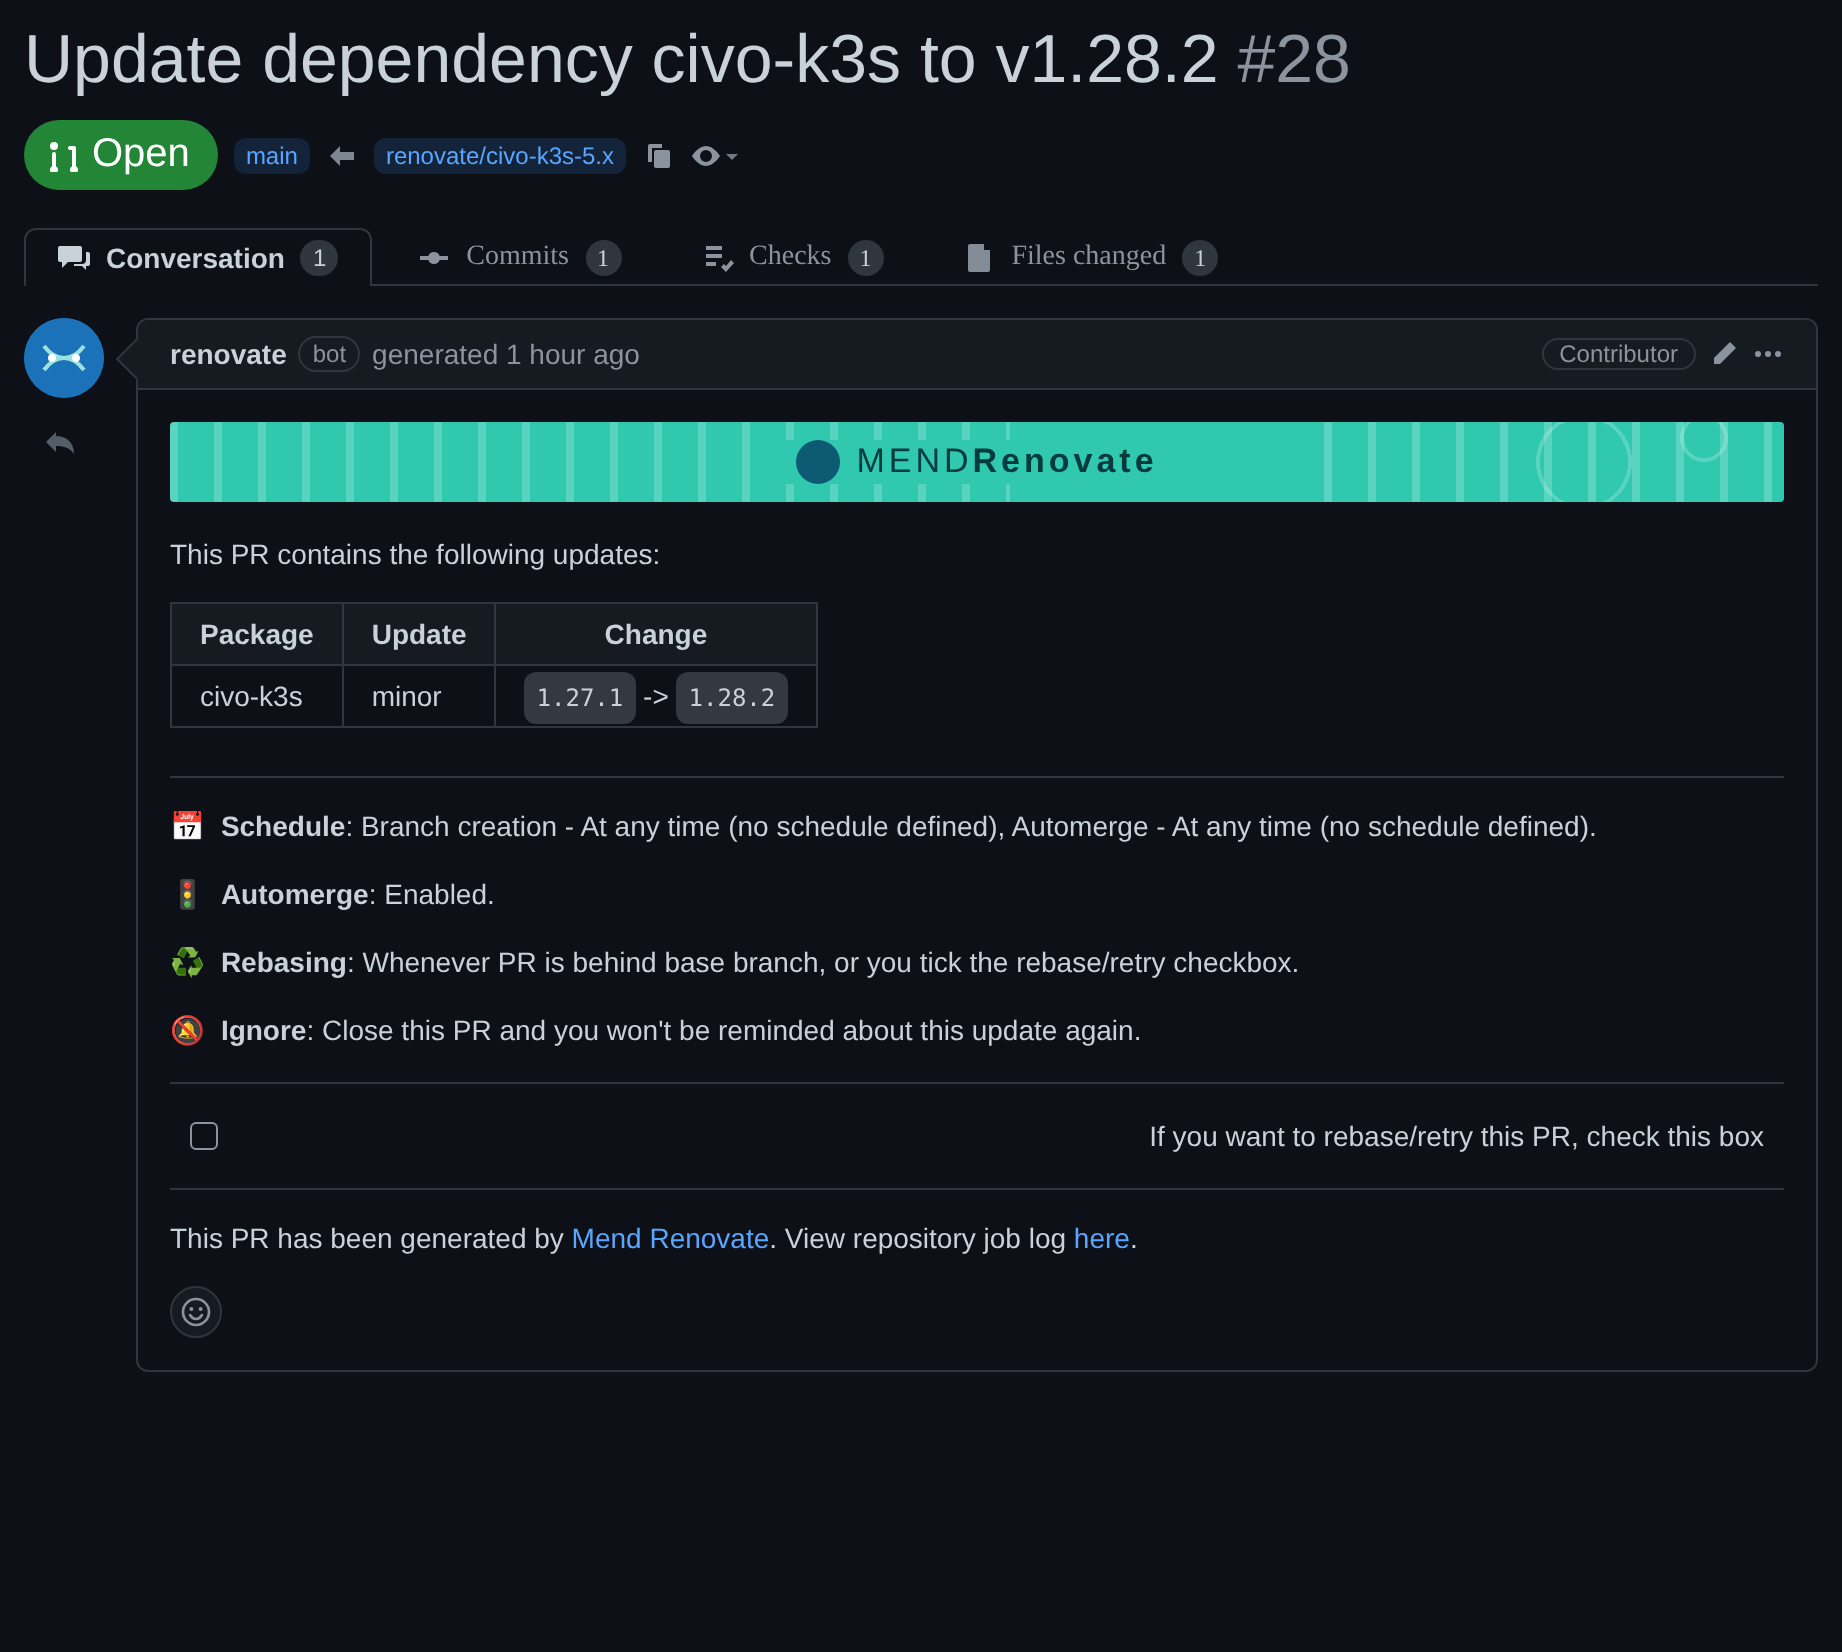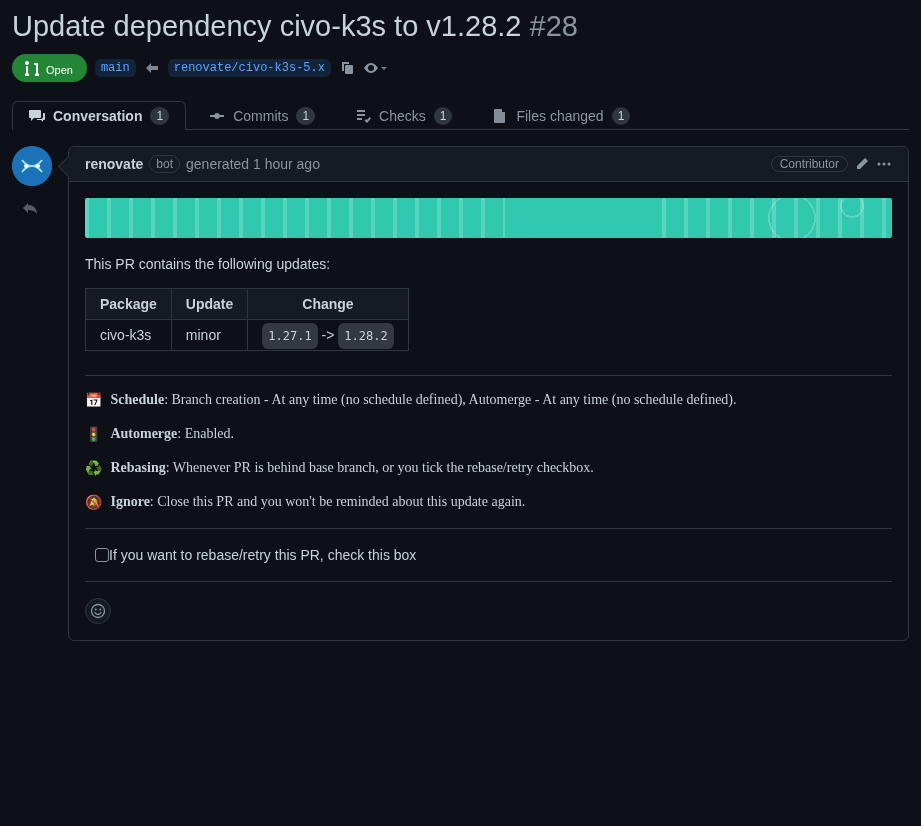--- a/index.html
+++ b/index.html
@@ -17,33 +17,33 @@
   * { box-sizing: border-box; }
   body {
     margin:0;
     background: var(--bg);
     color: var(--text);
     font-family: -apple-system, BlinkMacSystemFont, "Segoe UI", Helvetica, Arial, sans-serif;
     font-size:14px;
     width:921px;
     padding:8px 12px 10px;
   }
-  h1.title { font-size:29px; font-weight:400; margin:0 0 8px; line-height:1.3; }
+  h1.title { font-size:34px; font-weight:400; margin:0 0 8px; line-height:1.3; }
   h1.title .num { color:var(--muted); font-weight:300; }
   .meta-row { display:flex; align-items:center; gap:8px; margin-bottom:18px; }
-  .state-pill { display:inline-flex; align-items:flex-end; gap:6px; background:var(--green); color:#fff; font-weight:500; font-size:11px; padding:6px 14px 6px 12px; border-radius:999px; }
-  .branch { font-family: Liberation Mono, monospace; font-size:12px; background:rgba(56,139,253,.15); color:var(--link); padding:2px 6px; border-radius:6px; }
+  .state-pill { display:inline-flex; align-items:center; gap:6px; background:var(--green); color:#fff; font-weight:500; font-size:20px; padding:6px 14px 6px 12px; border-radius:999px; }
+  .branch { font-family: Liberation Sans, sans-serif; font-size:12px; background:rgba(56,139,253,.15); color:var(--link); padding:2px 6px; border-radius:6px; }
   .meta-icon { color:var(--muted); display:inline-flex; }
   .arrow { color:var(--muted); }
 
   
   .tabs { display:flex; border-bottom:1px solid var(--border); gap:6px; }
   .tab { display:flex; align-items:center; gap:8px; padding:5px 16px; font-size:14px; color:var(--text); border:1px solid transparent; border-bottom:none; border-top-left-radius:6px; border-top-right-radius:6px; position:relative; top:1px; cursor:pointer; }
   .tab.active { background:var(--bg); border-color:var(--border); font-weight:600; }
-  .tab:not(.active) { color:var(--muted); }
+  .tab:not(.active) { color:var(--muted);font-family:Liberation Serif, serif; }
   .counter { background:var(--badge-bg); color:var(--text); font-size:12px; font-weight:500; min-width:18px; height:18px; padding:0 6px; border-radius:999px; display:inline-flex; align-items:center; justify-content:center; }
 
   
   .timeline { display:flex; margin-top:16px; gap:16px; }
   .gutter { width:40px; flex:none; }
   .avatar { width:40px; height:40px; border-radius:50%; background:#1b72b8; display:flex; align-items:center; justify-content:center; overflow:hidden; }
   .reply-icon { color:#555d66; margin:14px 0 0 10px; }
 
   .comment { flex:1; border:1px solid var(--border); border-radius:6px; position:relative; background:var(--bg); }
   .comment::before { content:""; position:absolute; left:-8px; top:12px; width:14px; height:14px; background:#161b22; border-left:1px solid var(--border); border-bottom:1px solid var(--border); transform:rotate(45deg); }
@@ -83,23 +83,23 @@
   .body-p { margin:0 0 16px; }
   table.upd { border-collapse:collapse; margin-bottom:24px; }
   table.upd th, table.upd td { border:1px solid var(--border); padding:7px 14px; font-size:14px; }
   table.upd th { background:#161b22; font-weight:700; }
   code.inline { font-family: ui-monospace, SFMono-Regular, Menlo, monospace; background:var(--code-bg); padding:6px 6px; border-radius:6px; font-size:12px; }
 
   hr.sep { border:none; border-top:1px solid var(--border); margin:16px 0; }
   h3.section { font-size:19px; font-weight:600; margin:22px 0 16px; }
   .cfg-line { margin:0 0 18px; display:flex; gap:8px; align-items:flex-start; }
   .cfg-line .emoji{ flex:none; }
-  .cfg-line .t{ flex:1;font-family:Liberation Serif, serif; }
-
-  .task { display:flex; align-items:center; margin:4px 0 4px; padding:2px 10px;}
+  .cfg-line .t{ flex:1; }
+
+  .task { display:flex; gap:10px; align-items:center; margin:4px 0 4px; padding:2px 10px;justify-content:space-between;}
   .task-box { width:14px; height:14px; border:1.5px solid var(--muted); border-radius:3px; flex:none; }
 
   a.link { color:var(--link); text-decoration:none; }
 
   .react-btn { width:26px; height:26px; border:1px solid var(--border); border-radius:50%; background:#161b22; color:var(--muted); display:flex; align-items:center; justify-content:center; cursor:pointer; margin-top:8px; }
 
   svg { display:block; }
 </style>
 </head>
 <body>
@@ -200,20 +200,24 @@
         <svg width="16" height="16" viewBox="0 0 16 16" fill="currentColor">
             <circle cx="3" cy="8" r="1.5"></circle>
             <circle cx="8" cy="8" r="1.5"></circle>
             <circle cx="13" cy="8" r="1.5"></circle>
           </svg>
       </span>
     </div>
 
     <div class="comment-body">
       <div class="banner">
+        <div class="logo-wrap">
+          <span class="logo"></span>
+          <span class="txt"><span>MEND</span><b>Renovate</b></span>
+        </div>
         <span class="deco-r"></span>
       </div>
 
       <p class="body-p">This PR contains the following updates:</p>
 
       <table class="upd">
         <thead>
             <tr>
           <th>Package</th>
           <th>Update</th>
@@ -253,20 +257,23 @@
 
       <hr class="sep">
 
       <div class="task">
         <span class="task-box"></span>
         <span>If you want to rebase/retry this PR, check this box</span>
       </div>
 
       <hr class="sep">
 
+      <p class="body-p">
+        <span>This PR has been generated by </span><a class="link">Mend Renovate</a><span>. View repository job log </span><a class="link">here</a><span>.</span>
+      </p>
 
       <div class="react-btn">
         <svg width="16" height="16" viewBox="0 0 16 16" fill="currentColor">
             <circle cx="8" cy="8" r="6.5" fill="none" stroke="currentColor" stroke-width="1.3"></circle>
             <circle cx="5.7" cy="6.5" r="1"></circle>
             <circle cx="10.3" cy="6.5" r="1"></circle>
             <path d="M5 9.5c.8 1.3 2 2 3 2s2.2-.7 3-2" fill="none" stroke="currentColor" stroke-width="1.3" stroke-linecap="round"></path>
           </svg>
       </div>
     </div>

